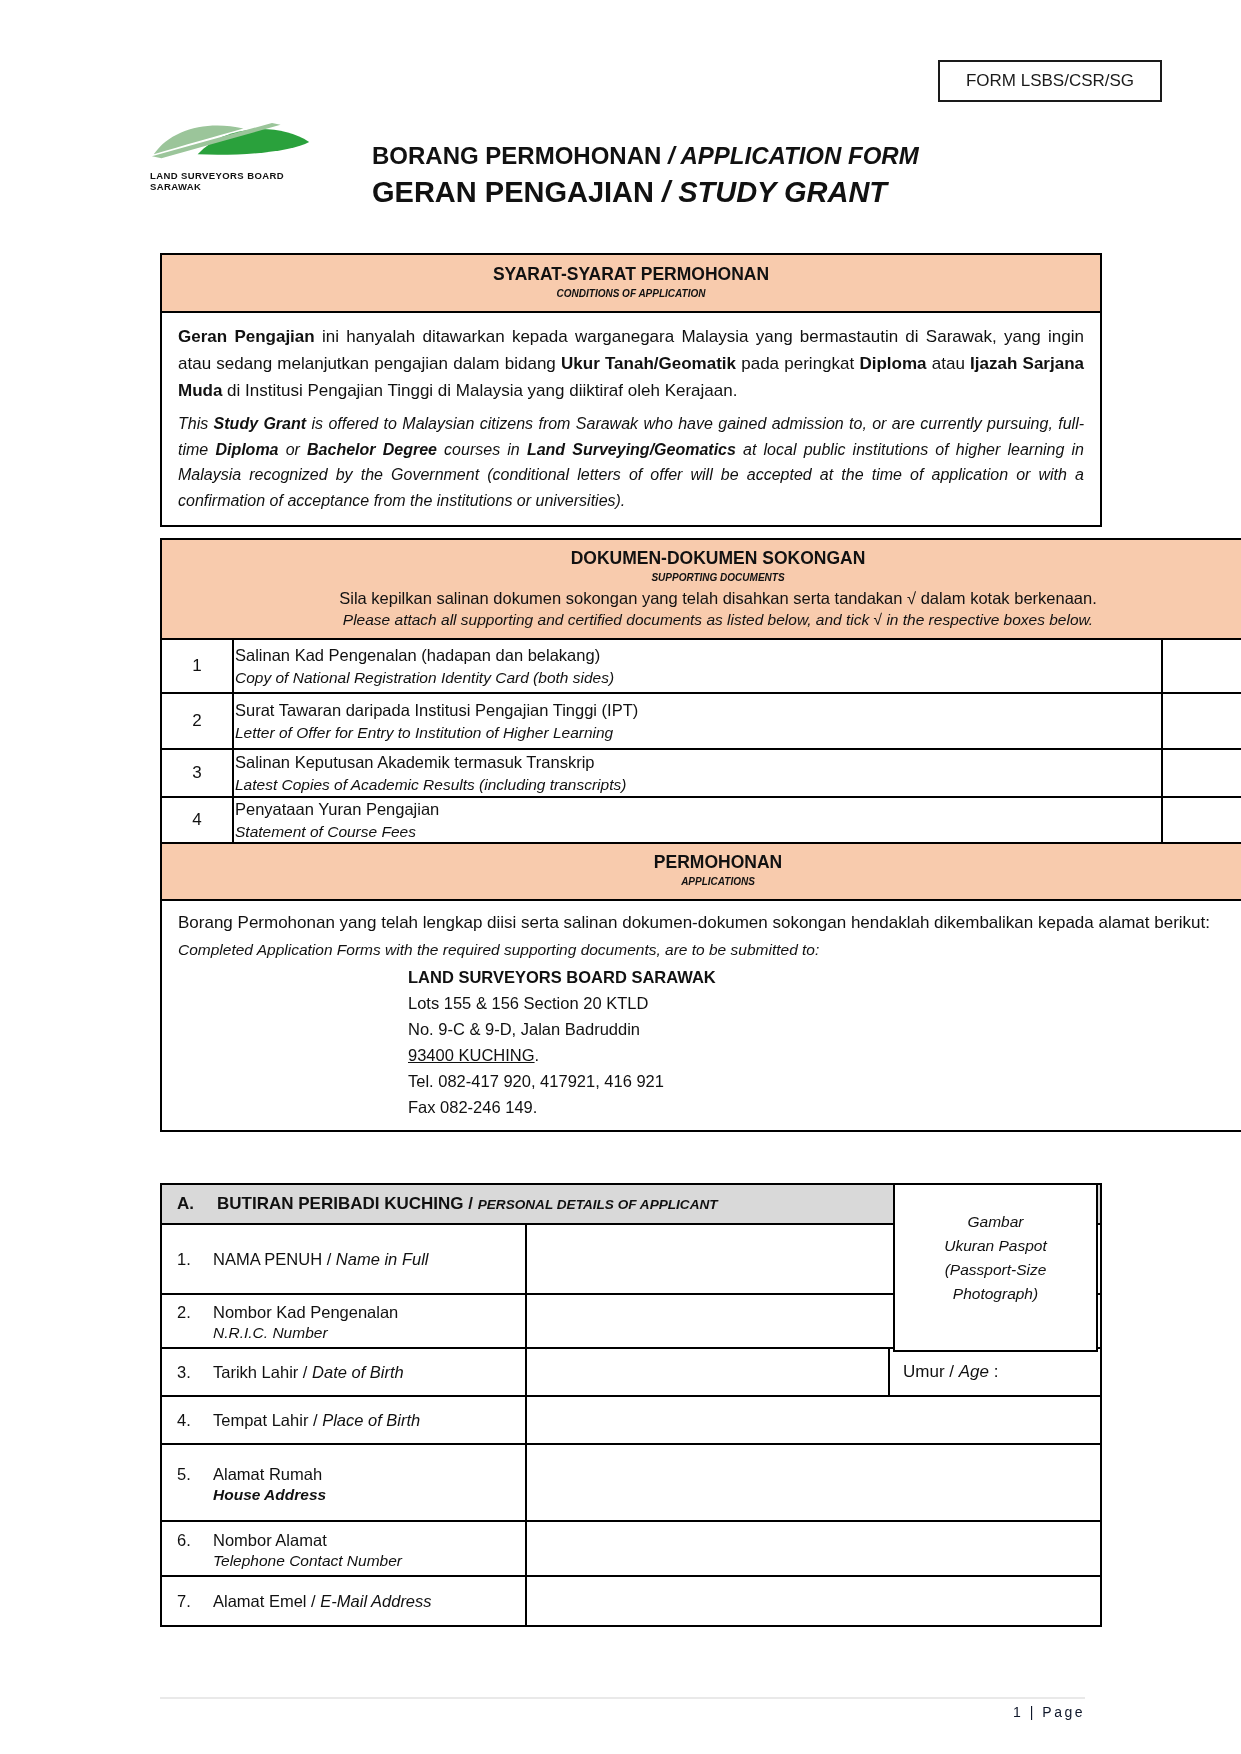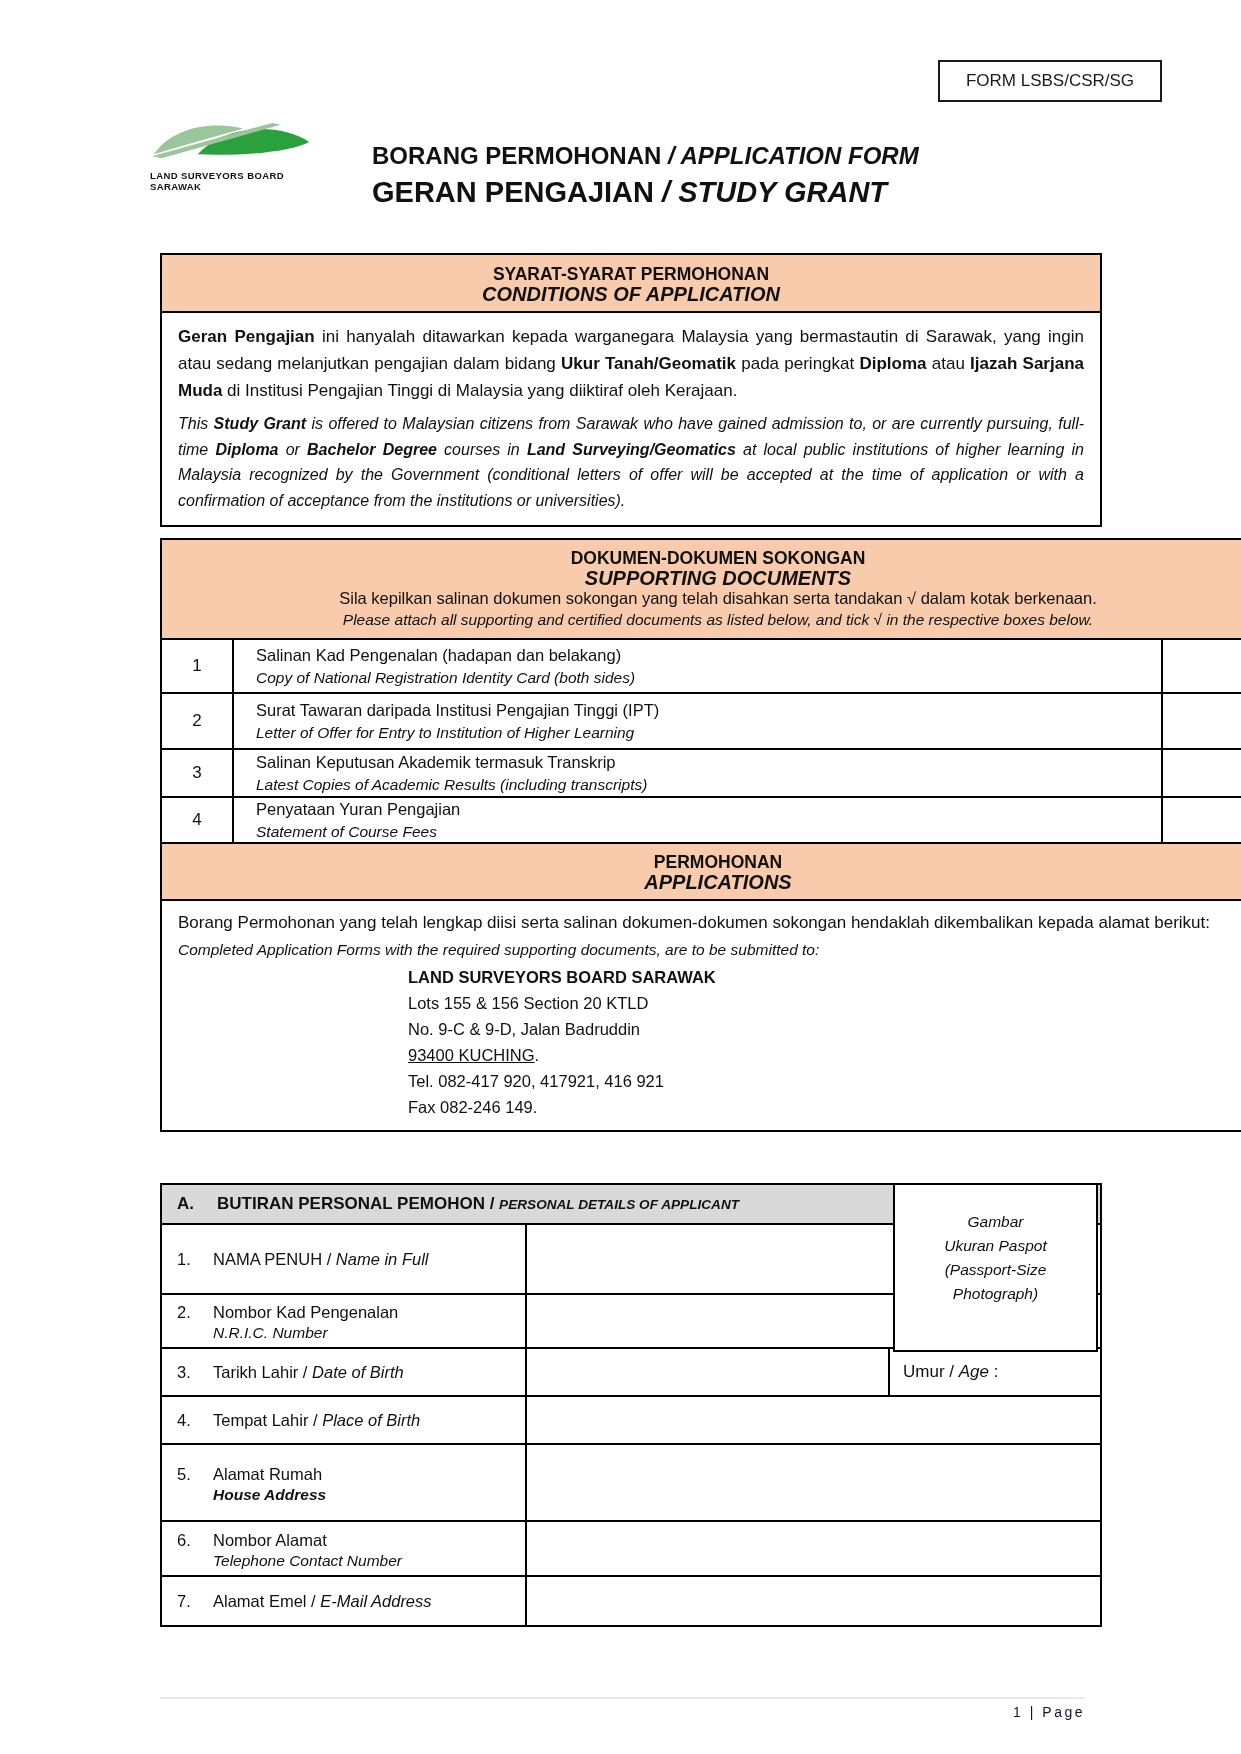--- a/index.html
+++ b/index.html
@@ -18,35 +18,35 @@
   
   .logo-block { position:absolute; left:150px; top:118px; width:178px; }
   .logo-caption { font-size:9.5px; font-weight:bold; letter-spacing:0.4px; margin-top:2px; color:#111; }
   
   .brand-title { position:absolute; left:372px; top:141px; }
   .title-line1 { font-size:24px; font-weight:bold; line-height:30px; }
   .title-line2 { font-size:29px; font-weight:bold; line-height:38px; margin-top:2px; }
   
   .band { background:#F8CBAD; border-bottom:2px solid #000; text-align:center; }
   .band-title { font-size:17.5px; font-weight:bold; line-height:22px; }
-  .band-sub { font-size:20px; font-weight:bold; font-style:italic; line-height:18px; }
+  .band-sub { font-size:10px; font-weight:bold; font-style:italic; line-height:18px; }
   .band-note-my { font-size:16.5px; line-height:22px; }
   .band-note-en { font-size:15.5px; font-style:italic; line-height:21px; }
   
   .table1 { position:absolute; left:160px; top:253px; width:942px; border:2px solid #000; background:#fff; }
   .t1-band { padding:8px 6px 8px; }
   .t1-body { padding:10px 16px 12px; }
   .para-my { font-size:17px; line-height:27px; text-align:justify; }
   .para-en { font-size:16px; font-style:italic; line-height:25.5px; text-align:justify; margin-top:7px; }
   
   .table2 { position:absolute; left:160px; top:538px; width:1116px; border:2px solid #000; background:#fff; }
   .t2-band { padding:7px 8px 8px; }
   .t2-row { display:flex; border-bottom:2px solid #000; }
   .t2-no { width:72px; border-right:2px solid #000; display:flex; align-items:center; justify-content:center; font-size:17px; }
-  .t2-desc { flex:1; padding-left:22px; display:flex; flex-direction:column; justify-content:center;border-radius:6px; }
+  .t2-desc { flex:1; padding-left:1px; display:flex; flex-direction:column; justify-content:center;border-radius:6px; }
   .line-my { font-size:16.5px; line-height:23px; }
   .line-en { font-size:15.5px; font-style:italic; line-height:22px; }
   .t2-check { width:113px; border-left:2px solid #000; background:#fff; }
   .t2-bandP { padding:7px 0 8px; }
   .t2-body { padding:10px 16px 10px; }
   .t2-para-my { font-size:17px; line-height:23px; text-align:justify; }
   .t2-para-en { font-size:15.5px; font-style:italic; line-height:22px; margin-top:5px; }
   .address { margin-left:230px; margin-top:3px; font-size:16.5px; line-height:26px; }
   .addr-name { font-weight:bold; }
   .u { text-decoration:underline; }
@@ -168,21 +168,21 @@
         <div><span class="u">93400 KUCHING</span><span>.</span></div>
         <div>Tel. 082-417 920, 417921, 416 921</div>
         <div>Fax 082-246 149.</div>
       </div>
     </div>
   </div>
 
   <div class="tableA">
     <div class="a-header">
       <span class="a-no">A.</span>
-      <span class="a-head-rich"><span style="font-weight: bold;">BUTIRAN PERSONAL PEMOHON </span><span style="font-weight: bold;">/ </span><span style="font-weight: bold; font-style: italic; font-size: 0.8em;">PERSONAL DETAILS OF APPLICANT</span></span>
+      <span class="a-head-rich"><span style="font-weight: bold;">BUTIRAN PERIBADI KUCHING </span><span style="font-weight: bold;">/ </span><span style="font-weight: bold; font-style: italic; font-size: 0.8em;">PERSONAL DETAILS OF APPLICANT</span></span>
     </div>
 
     <div class="photo-box">
       <div>Gambar</div>
       <div>Ukuran Paspot</div>
       <div>(Passport-Size</div>
       <div>Photograph)</div>
     </div>
 
     <div class="a-row h70">

